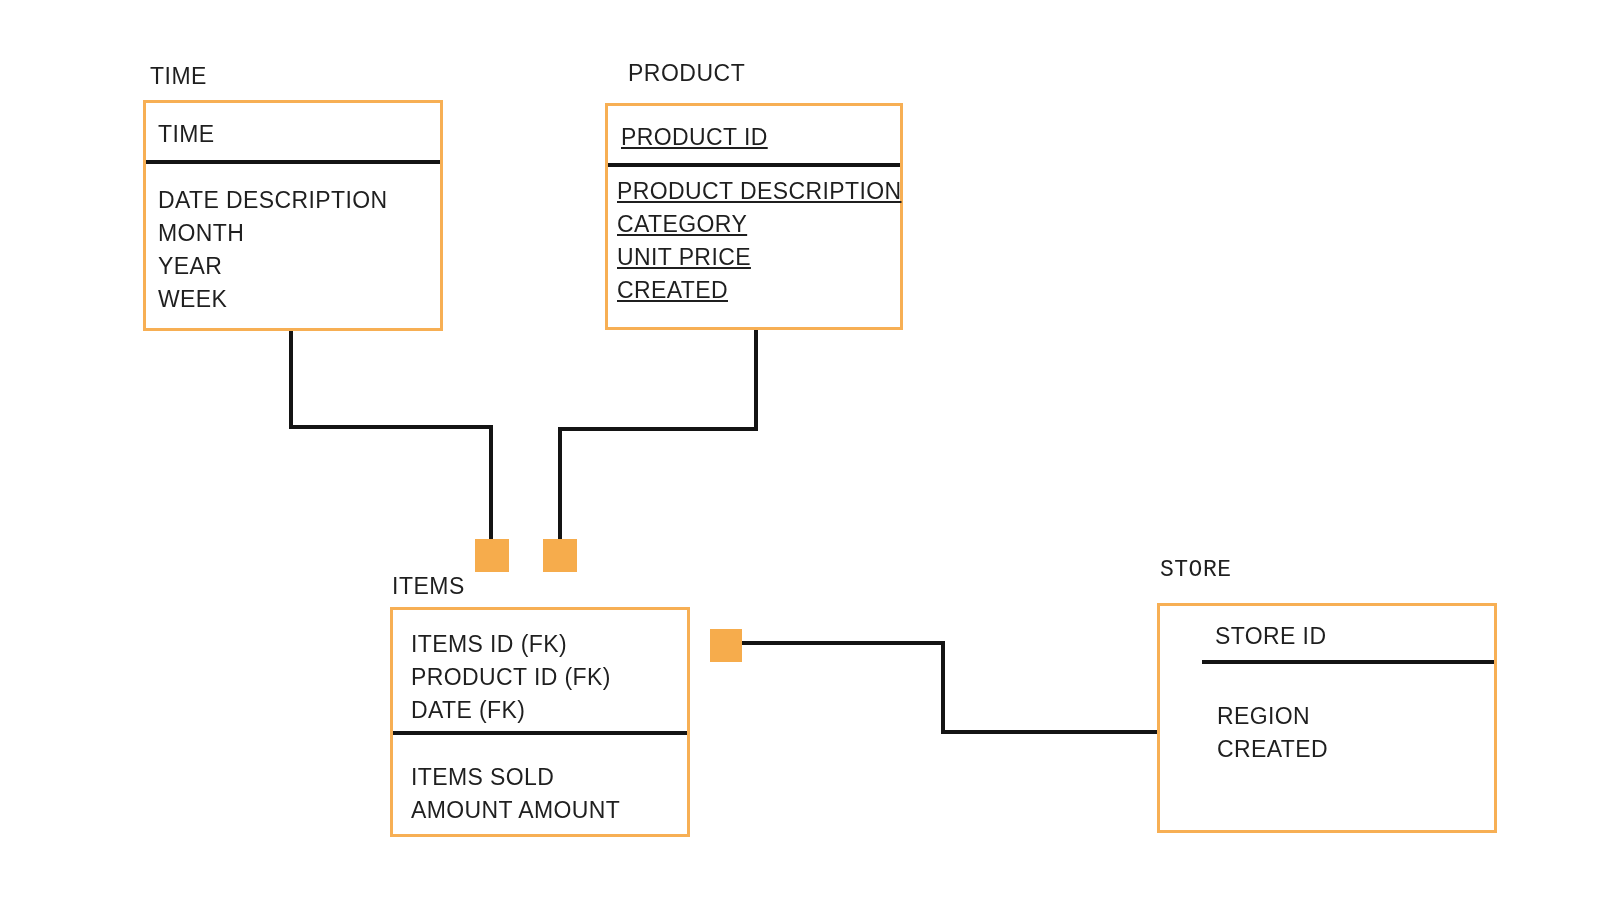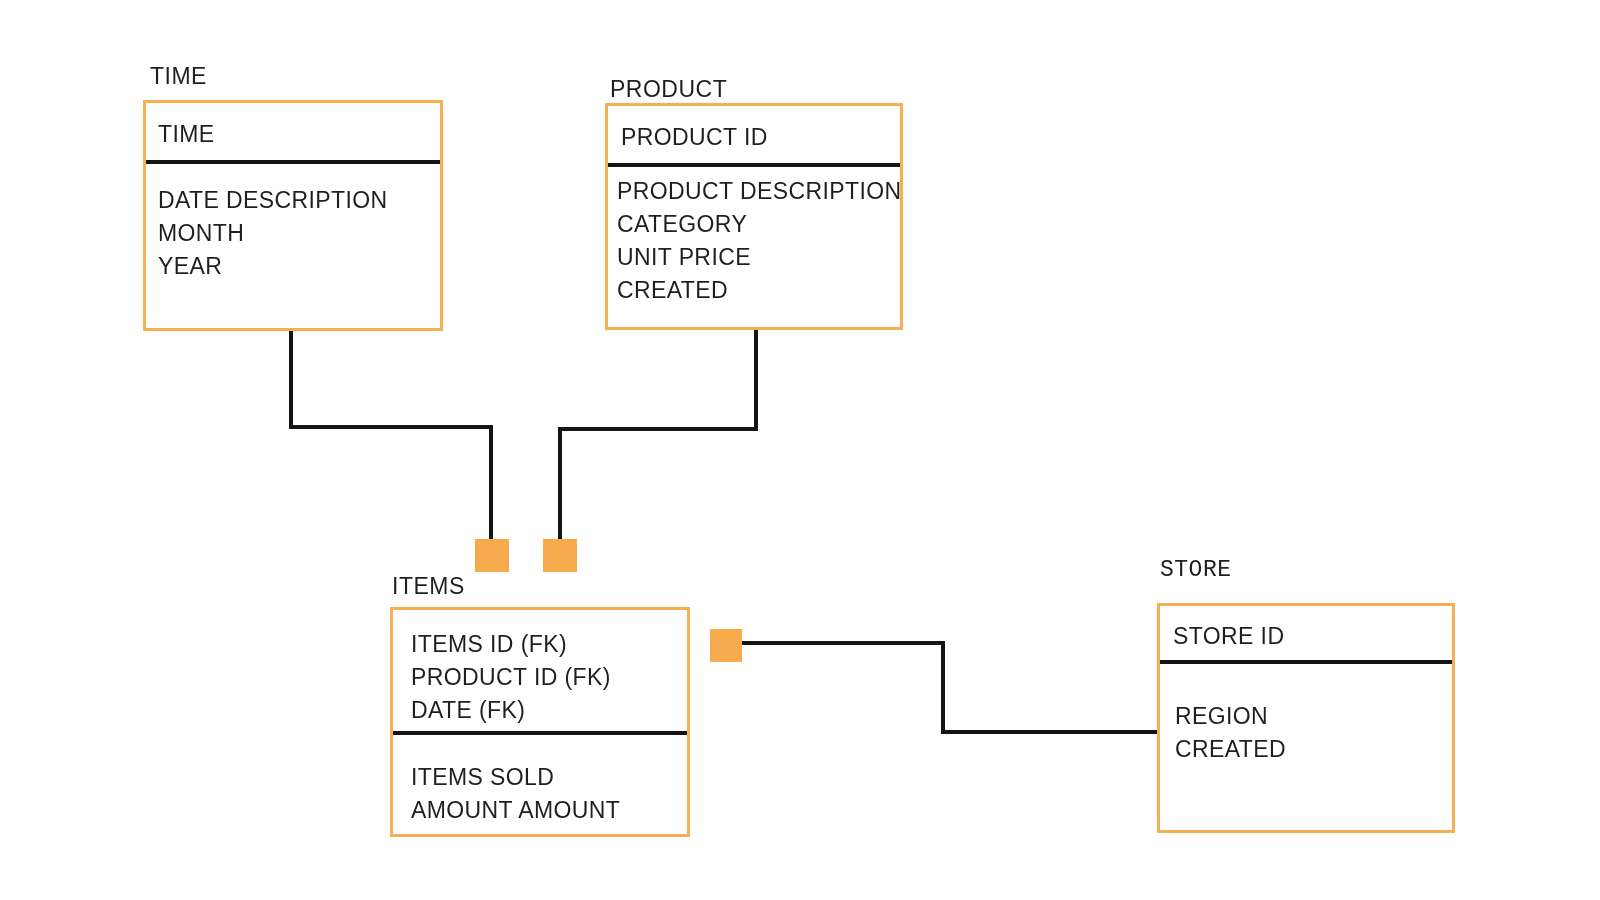--- a/index.html
+++ b/index.html
@@ -55,25 +55,26 @@
 
   <div class="entity-label" style="left:150px;top:63px;">TIME</div>
   <div class="entity" style="left:143px;top:100px;width:294px;height:225px;">
     <div class="entity-header" style="height:61px;padding:15px 0 0 12px;">
       <div class="row">TIME</div>
     </div>
     <div class="entity-fields" style="padding:20px 0 0 12px;">
       <div class="row">DATE DESCRIPTION</div>
       <div class="row">MONTH</div>
       <div class="row">YEAR</div>
+      <div class="row">WEEK</div>
     </div>
   </div>
 
-  <div class="entity-label" style="left:610px;top:60px;margin-top:16px;">PRODUCT</div>
-  <div class="entity" style="left:605px;top:103px;width:292px;height:221px;">
+  <div class="entity-label" style="left:628px;top:60px;">PRODUCT</div>
+  <div class="entity" style="left:605px;top:103px;width:292px;height:221px;text-decoration:underline;">
     <div class="entity-header" style="height:61px;padding:15px 0 0 13px;">
       <div class="row">PRODUCT ID</div>
     </div>
     <div class="entity-fields" style="padding:8px 0 0 9px;">
       <div class="row">PRODUCT DESCRIPTION</div>
       <div class="row">CATEGORY</div>
       <div class="row">UNIT PRICE</div>
       <div class="row">CREATED</div>
     </div>
   </div>
@@ -85,21 +86,21 @@
       <div class="row">PRODUCT ID (FK)</div>
       <div class="row">DATE (FK)</div>
     </div>
     <div class="entity-fields" style="padding:26px 0 0 18px;">
       <div class="row">ITEMS SOLD</div>
       <div class="row">AMOUNT AMOUNT</div>
     </div>
   </div>
 
   <div class="entity-label" style="left:1160px;top:557px;font-family:Liberation Mono, monospace;">STORE</div>
-  <div class="entity" style="left:1157px;top:603px;width:292px;height:224px;">
+  <div class="entity" style="left:1157px;top:603px;width:292px;height:224px;padding-left:42px;">
     <div class="entity-header" style="height:58px;padding:14px 0 0 13px;">
       <div class="row">STORE ID</div>
     </div>
     <div class="entity-fields" style="padding:36px 0 0 15px;">
       <div class="row">REGION</div>
       <div class="row">CREATED</div>
     </div>
   </div>
 
   <div class="seg" style="left:289px;top:331px;width:4px;height:96px;"></div>

